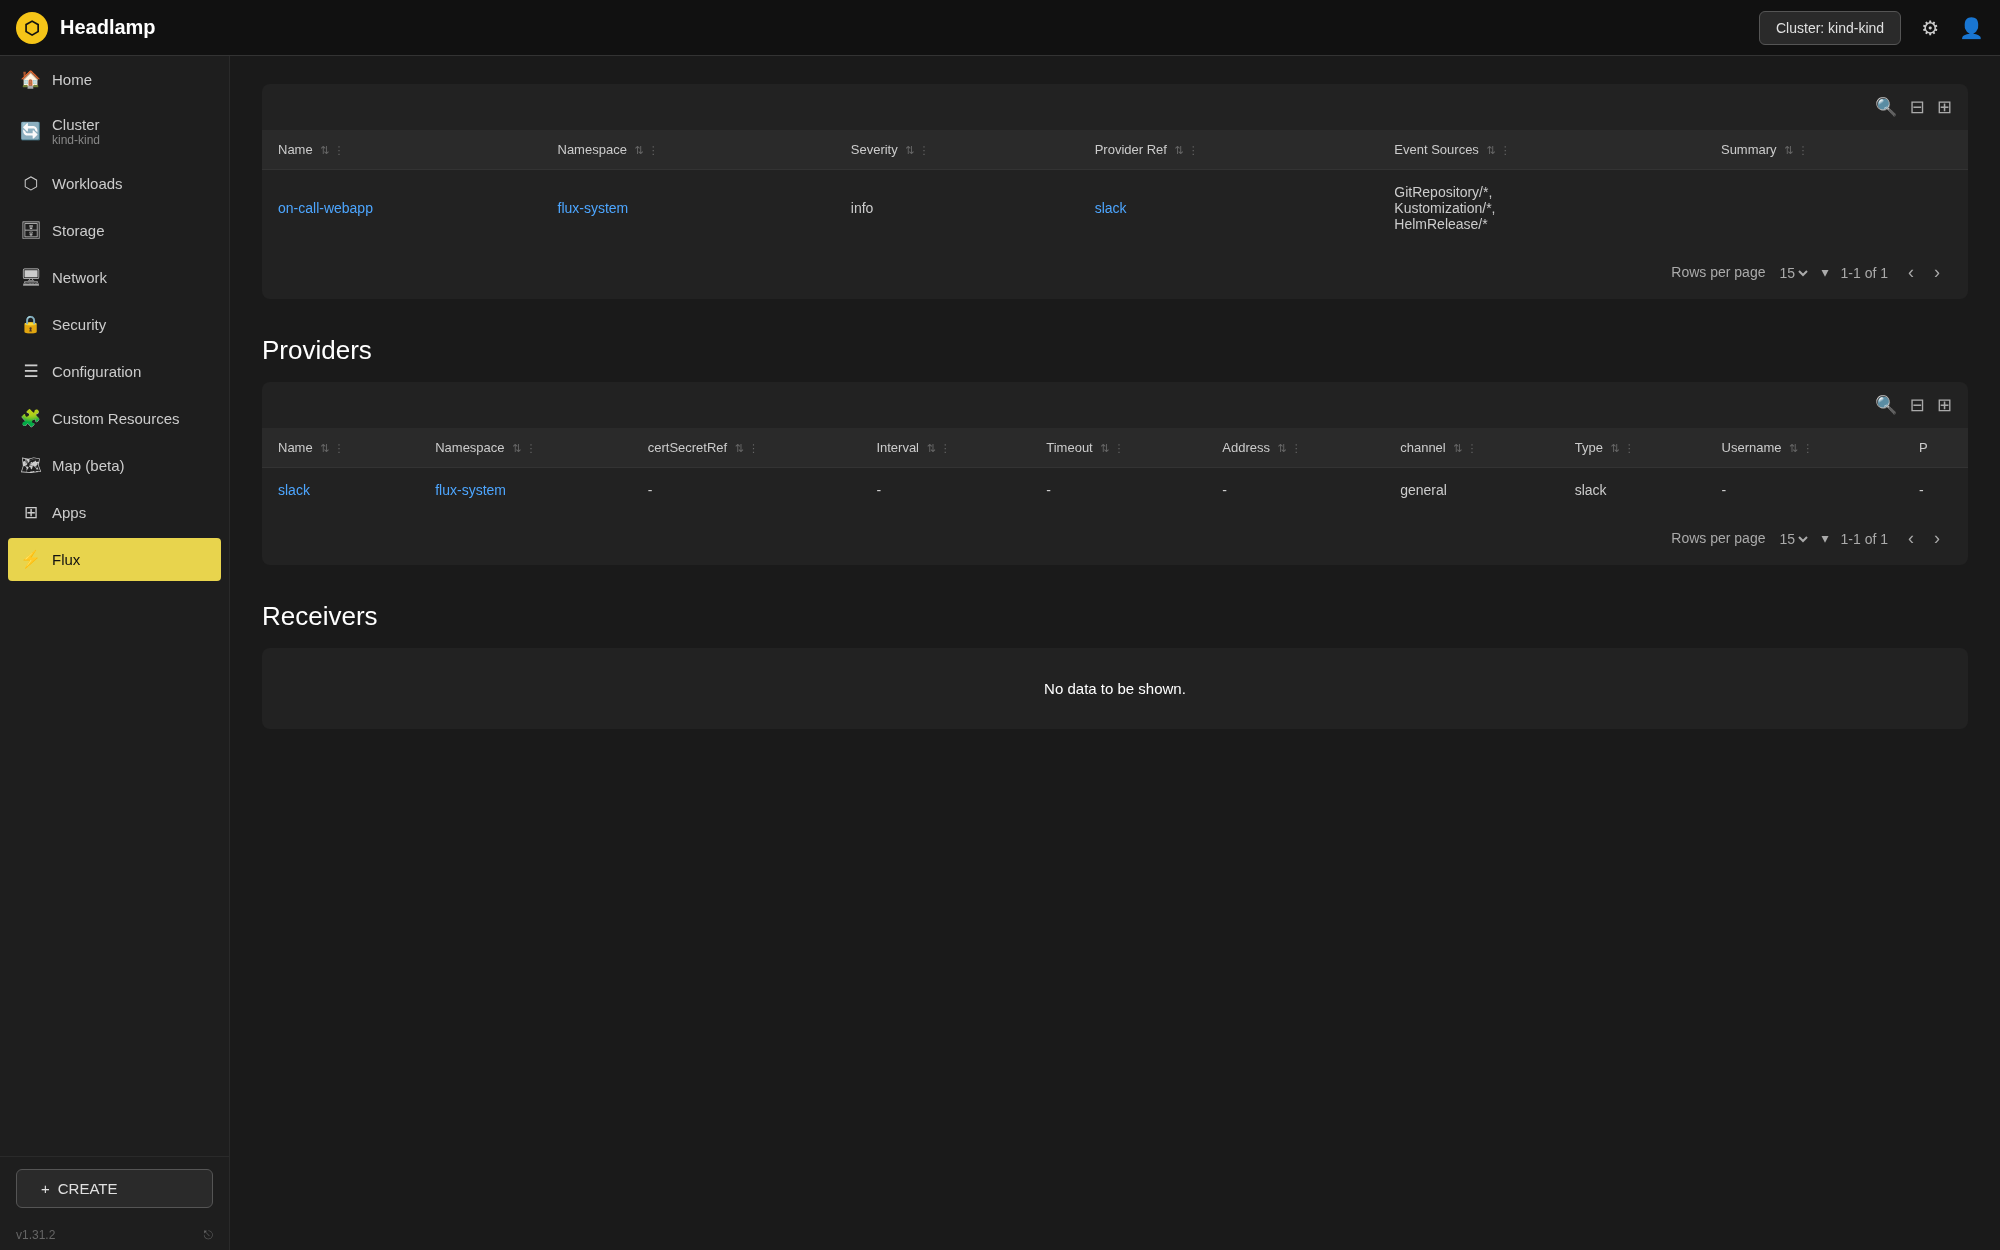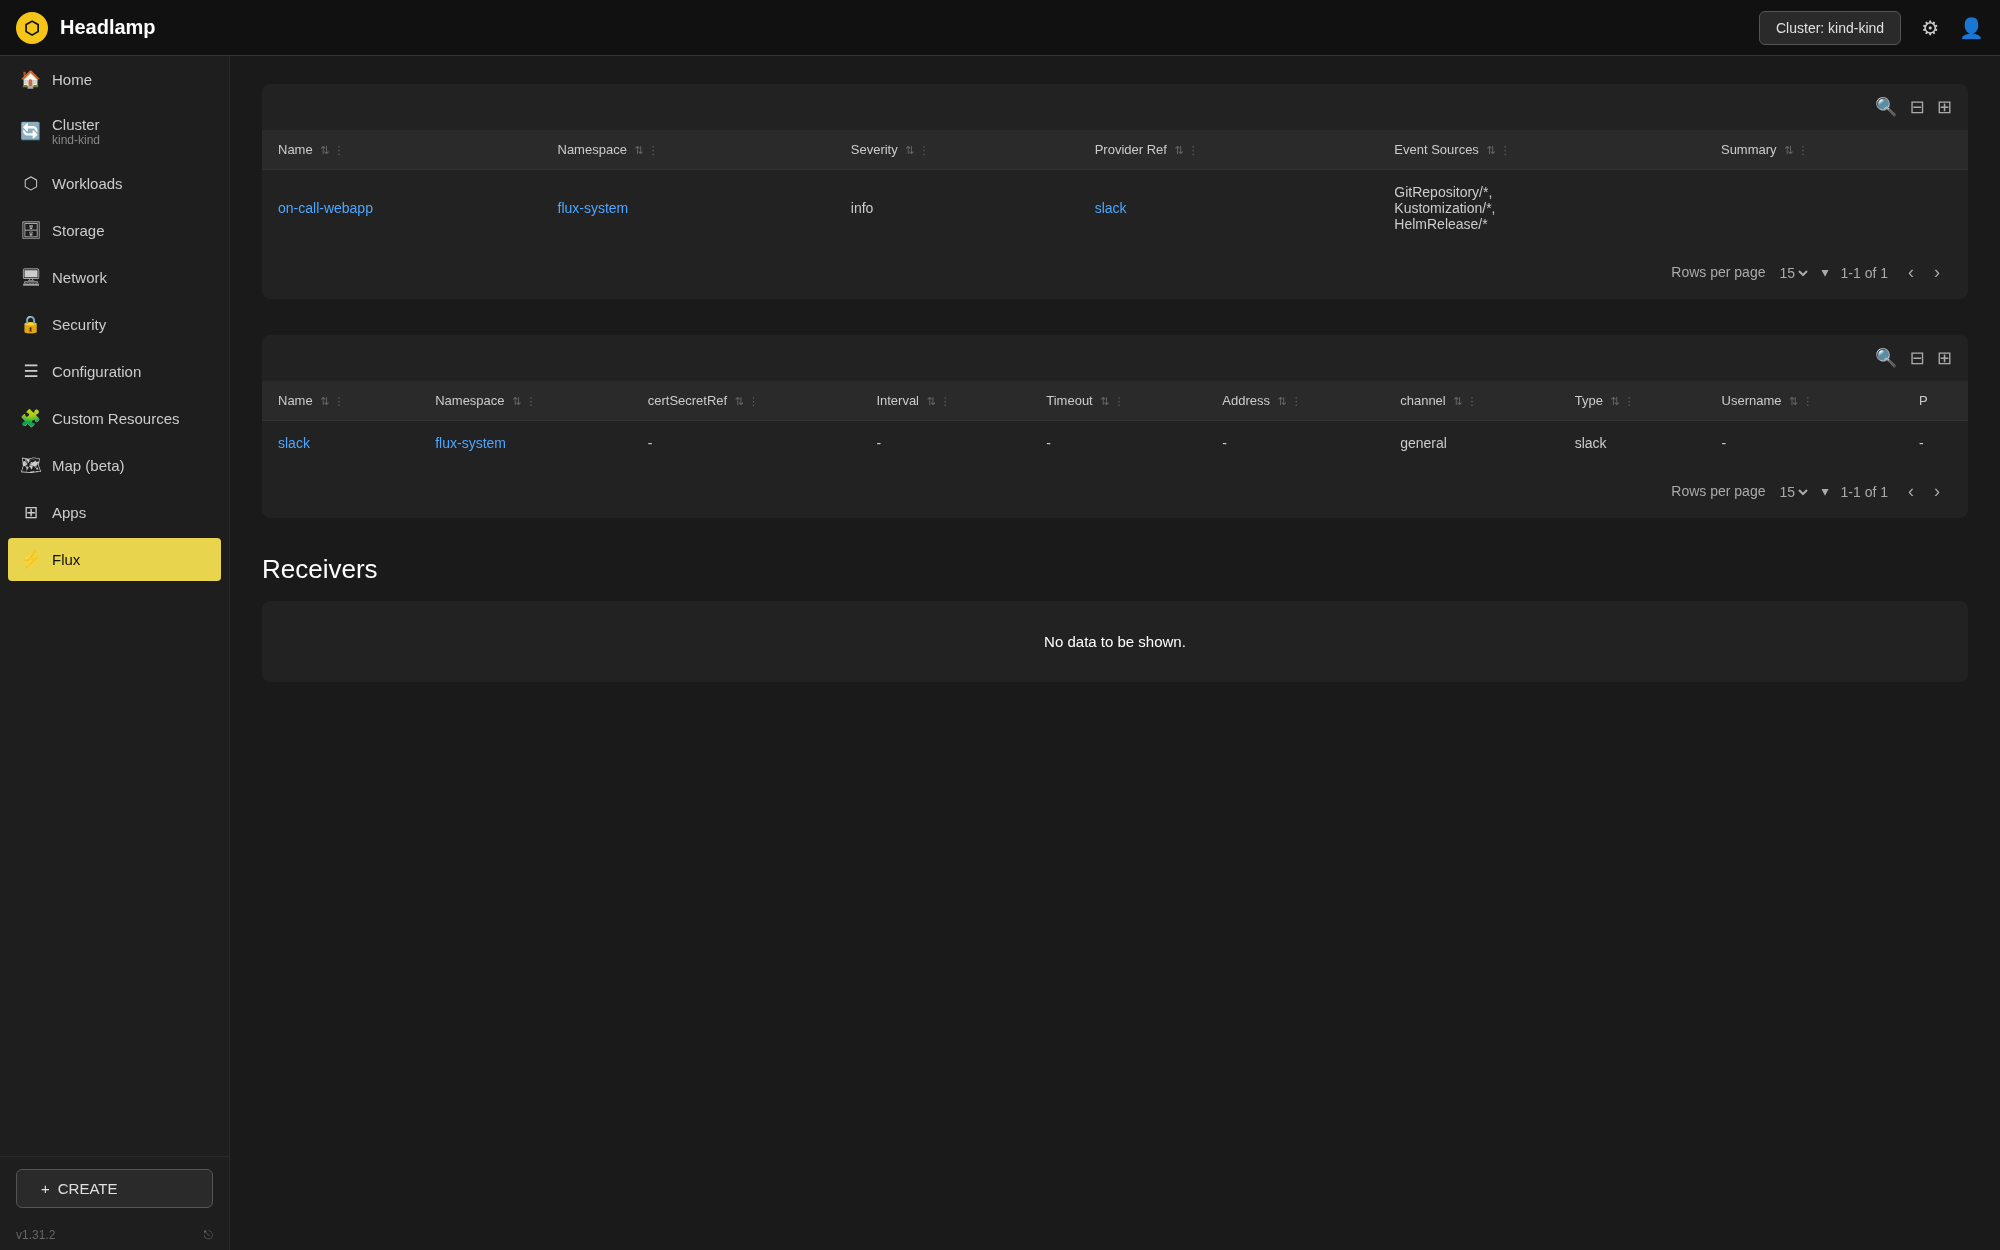--- a/index.html
+++ b/index.html
@@ -170,20 +170,21 @@
           <span>▾</span>
         </div>
         <span>1-1 of 1</span>
         <div class="page-nav">
           <button class="page-nav-btn">‹</button>
           <button class="page-nav-btn">›</button>
         </div>
       </div>
     </div>
 
+    <h1 class="section-title">Providers</h1>
     <div class="table-card">
       <div class="table-toolbar">
         <span class="table-toolbar-icon">🔍</span>
         <span class="table-toolbar-icon">⊟</span>
         <span class="table-toolbar-icon">⊞</span>
       </div>
       <table class="data-table">
         <thead>
           <tr>
             <th>Name <span class="sort-icon">⇅</span><span class="menu-icon">⋮</span></th>

